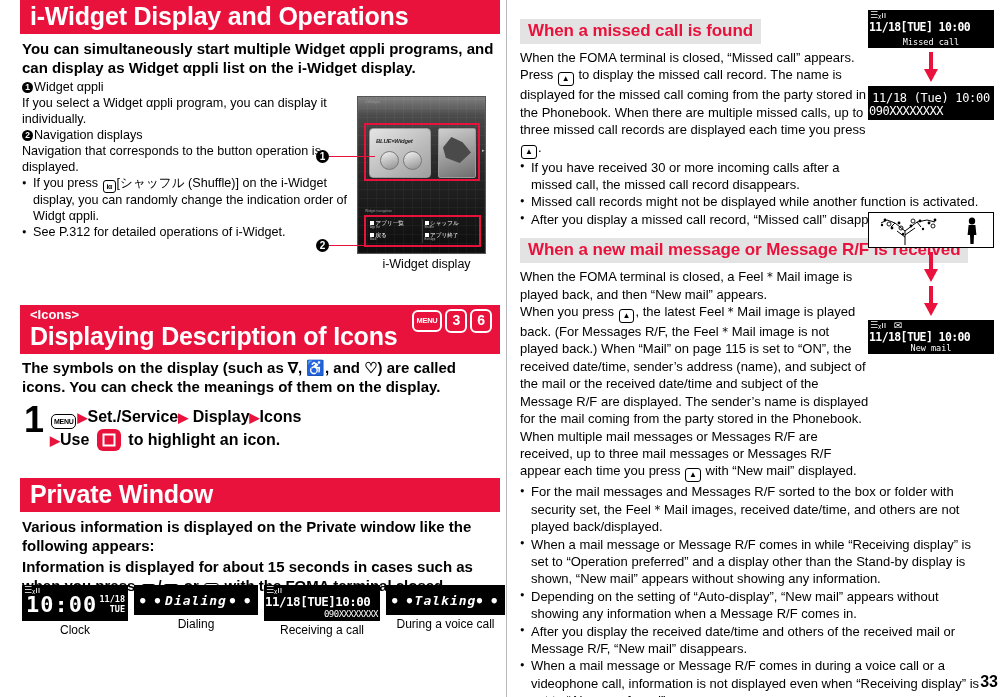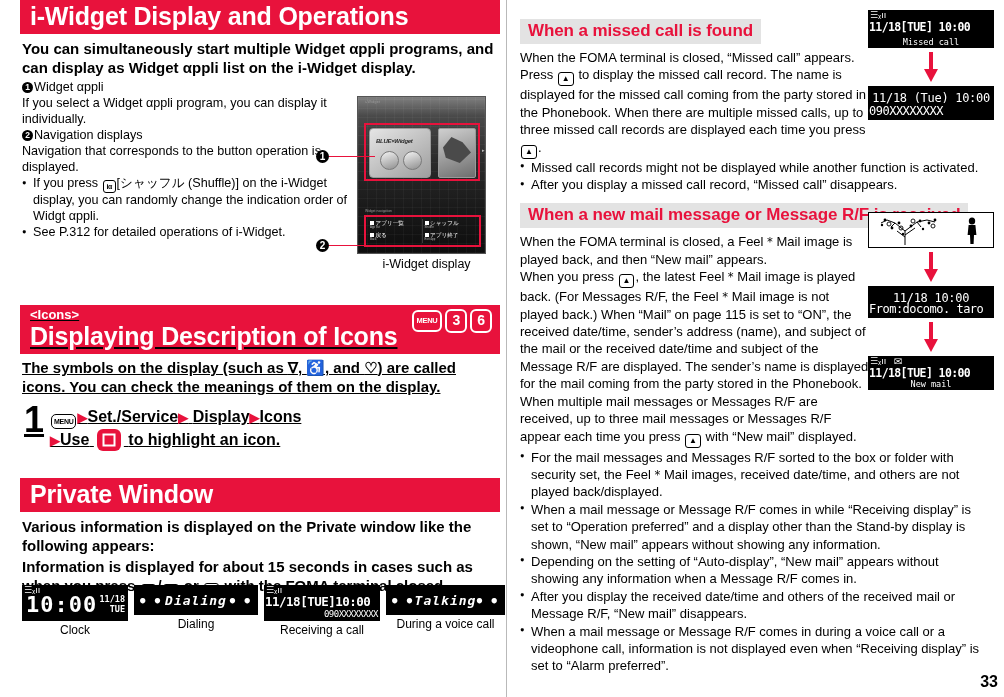--- a/index.html
+++ b/index.html
@@ -393,21 +393,21 @@
 
     <div class="callout" style="left:296px; top:150px;">
       <span class="dot">1</span>
       <span class="line" style="width:46px;"></span>
     </div>
     <div class="callout" style="left:296px; top:239px;">
       <span class="dot">2</span>
       <span class="line" style="width:46px;"></span>
     </div>
 
-    <div style="position:absolute; left:0; top:305px; width:480px;text-decoration:underline;">
+    <div style="position:absolute; left:0; top:305px; width:480px;">
       <div class="bar-minor">
         <span class="sub">&lt;Icons&gt;</span>
         <span class="main">Displaying Description of Icons</span>
         <span class="shortcut">
           <span class="sc-key menu">MENU</span>
           <span class="sc-key">3</span>
           <span class="sc-key">6</span>
         </span>
       </div>
 
@@ -488,20 +488,21 @@
   <div class="col-right">
 
     <div style="padding:3px 0 0 3px;">
       <span class="bar-sub-gray">When a missed call is found</span>
     </div>
 
     <div class="txt r" style="width:350px; margin-top:5px; margin-left:3px;">
       <p>
         <span>When the FOMA terminal is closed, “Missed call” appears. Press </span><span class="key tri">▲</span><span> to display the missed call record. The name is displayed for the missed call coming from the party stored in the Phonebook. When there are multiple missed calls, up to three missed call records are displayed each time you press </span><span class="key tri">▲</span><span>.</span>
       </p>
+      <p class="bullet">If you have received 30 or more incoming calls after a missed call, the missed call record disappears.</p>
     </div>
     <div class="txt r" style="width:462px; margin-left:3px;">
       <p class="bullet">Missed call records might not be displayed while another function is activated.</p>
       <p class="bullet">After you display a missed call record, “Missed call” disappears.</p>
     </div>
 
     <div style="padding:10px 0 0 3px;">
       <span class="bar-sub-gray">When a new mail message or Message R/F is received</span>
     </div>
 
@@ -571,24 +572,20 @@
           <path d="M3.6 8 L10.4 8 L11.4 18 L9 18 L8.6 27 L5.4 27 L5 18 L2.6 18 Z"></path>
         </g>
       </svg>
     </div>
     <div class="arrow-down">
       <svg width="14" height="30" viewBox="0 0 14 30" aria-hidden="true">
         <rect x="5" y="0" width="4" height="19" fill="#e8123c"></rect>
         <polygon points="0,17 14,17 7,30" fill="#e8123c"></polygon>
       </svg>
     </div>
-    <div class="lcdbox box2">
-      <span class="mbox-center">11/18 10:00</span>
-      <span class="mbox-sub">From:docomo. taro</span>
-    </div>
     <div class="arrow-down">
       <svg width="14" height="30" viewBox="0 0 14 30" aria-hidden="true">
         <rect x="5" y="0" width="4" height="19" fill="#e8123c"></rect>
         <polygon points="0,17 14,17 7,30" fill="#e8123c"></polygon>
       </svg>
     </div>
     <div class="lcdbox box3">
       <span class="st-icons">☰ᵪıı</span>
       <span class="env-icon">✉</span>
       <span class="ml-line1">11/18[TUE] 10:00</span>

